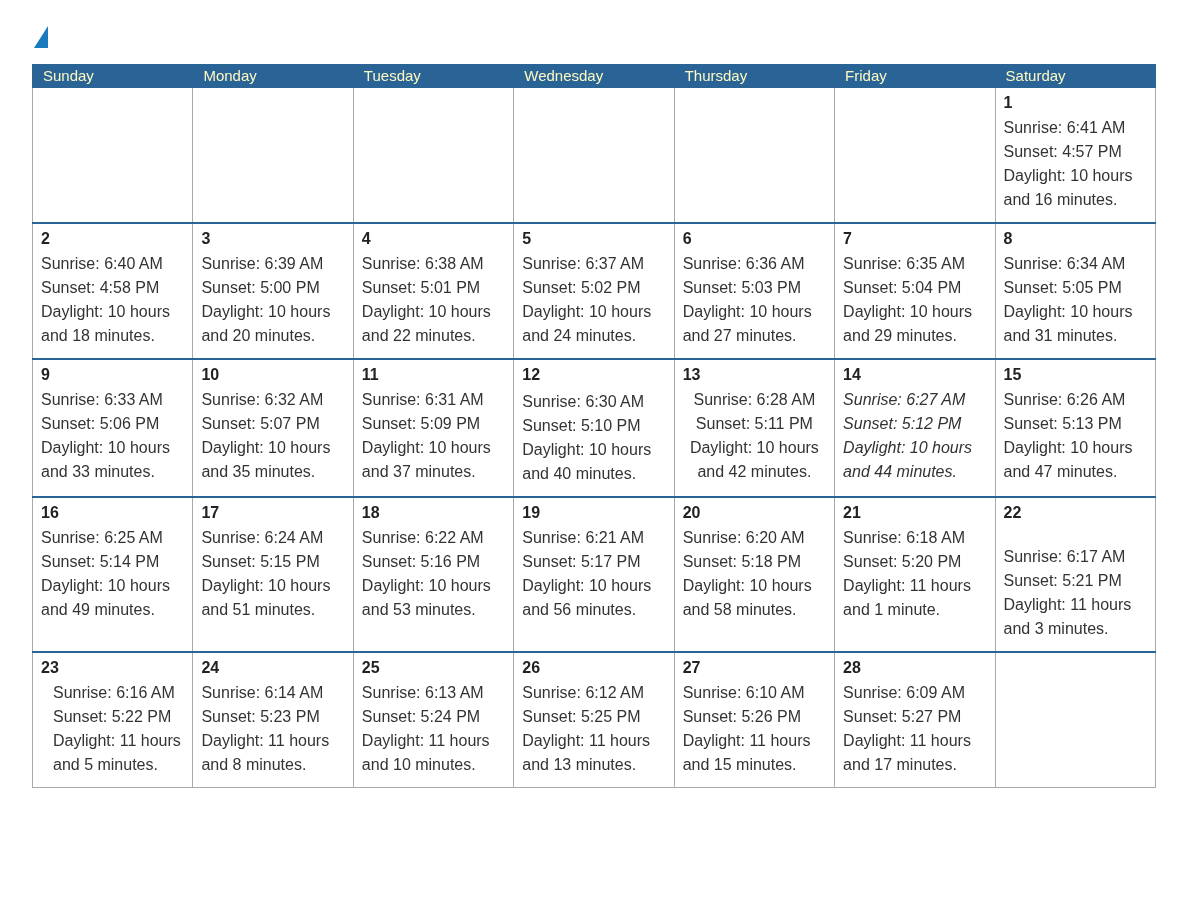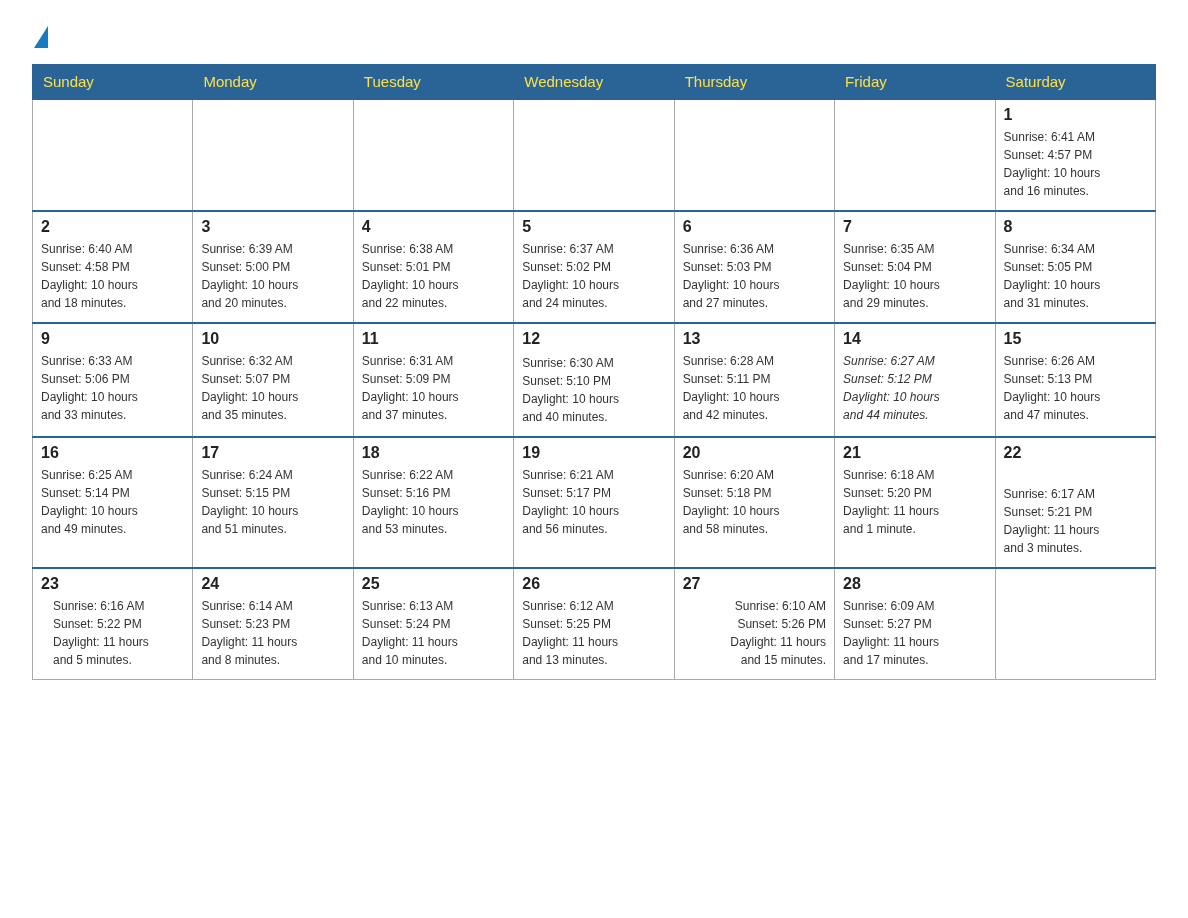--- a/index.html
+++ b/index.html
@@ -60,24 +60,24 @@
       color: #444;
       margin-top: 4px;
     }
     .calendar {
       width: 100%;
       border-collapse: collapse;
       border: 1px solid #999;
     }
     .calendar th {
       background-color: #2a6496;
-      color: #fde047;
+      color: #fef9c3;
       font-size: 15px;
       font-weight: normal;
-      padding: 8px 10px;
+      padding: 2px 10px;
       text-align: left;
       border: 1px solid #2a6496;
     }
     .calendar td {
       vertical-align: top;
       padding: 6px 8px 10px 8px;
       border: 1px solid #aaa;
       width: 14.28%;
       min-height: 100px;
       background: #fff;
@@ -86,21 +86,21 @@
       border-top: 2px solid #2a6496;
     }
     .day-number {
       font-size: 16px;
       font-weight: bold;
       color: #222;
       display: block;
       margin-bottom: 4px;
     }
     .day-info {
-      font-size: 12px;
+      font-size: 16px;
       color: #333;
       line-height: 1.5;
     }
     .empty-cell {
       background: #f9f9f9;
     }
   </style>
 </head>
 <body>
 
@@ -221,21 +221,21 @@
         </td>
         <td>
           <span class="day-number">12</span>
           <div class="day-info" style="white-space: pre-line; margin-top: 6px;">Sunrise: 6:30 AM
 Sunset: 5:10 PM
 Daylight: 10 hours
 and 40 minutes.</div>
         </td>
         <td>
           <span class="day-number">13</span>
-          <div class="day-info" style="white-space: pre-line;">Sunrise: 6:28 AM
+          <div class="day-info" style="white-space: pre-line; text-align: center;">Sunrise: 6:28 AM
 Sunset: 5:11 PM
 Daylight: 10 hours
 and 42 minutes.</div>
         </td>
         <td>
           <span class="day-number">14</span>
           <div class="day-info" style="white-space: pre-line; font-style: italic;">Sunrise: 6:27 AM
 Sunset: 5:12 PM
 Daylight: 10 hours
 and 44 minutes.</div>
@@ -323,21 +323,21 @@
         </td>
         <td>
           <span class="day-number">26</span>
           <div class="day-info" style="white-space: pre-line;">Sunrise: 6:12 AM
 Sunset: 5:25 PM
 Daylight: 11 hours
 and 13 minutes.</div>
         </td>
         <td>
           <span class="day-number">27</span>
-          <div class="day-info" style="white-space: pre-line; text-align: right;">Sunrise: 6:10 AM
+          <div class="day-info" style="white-space: pre-line;">Sunrise: 6:10 AM
 Sunset: 5:26 PM
 Daylight: 11 hours
 and 15 minutes.</div>
         </td>
         <td>
           <span class="day-number">28</span>
           <div class="day-info" style="white-space: pre-line;">Sunrise: 6:09 AM
 Sunset: 5:27 PM
 Daylight: 11 hours
 and 17 minutes.</div>

